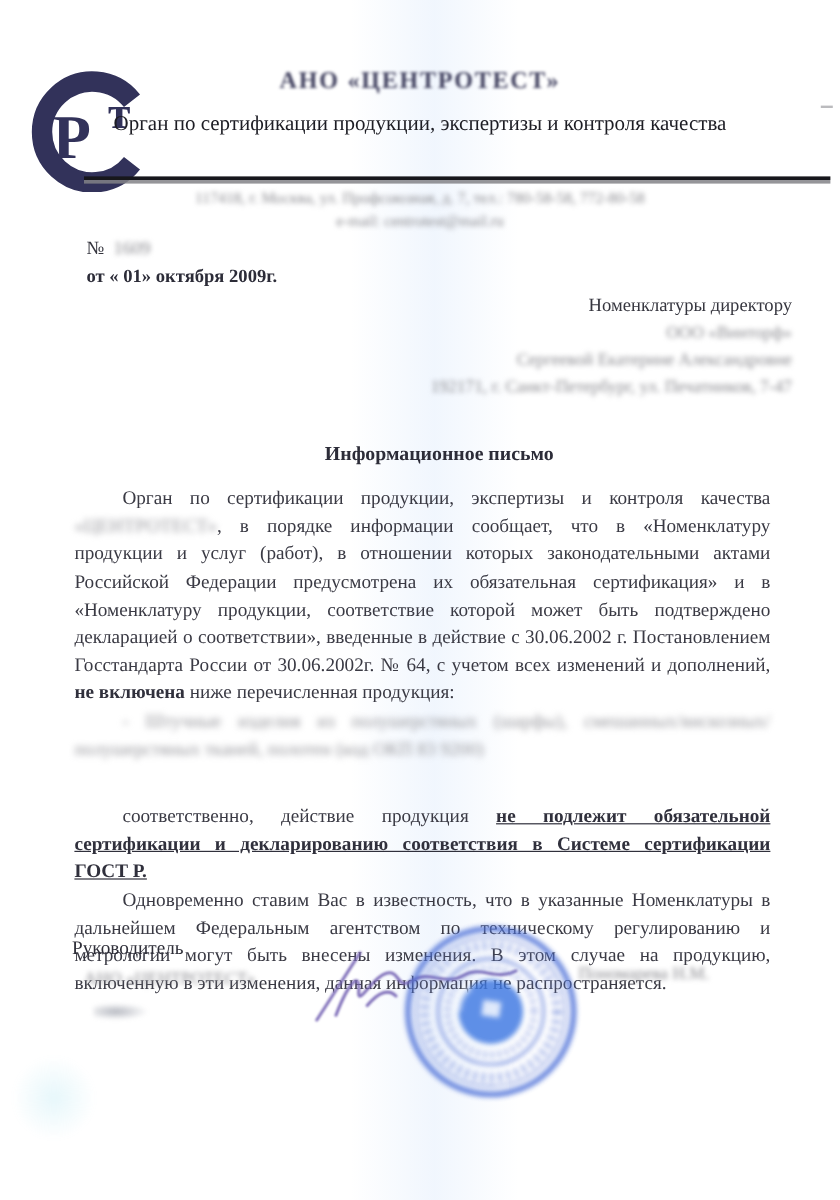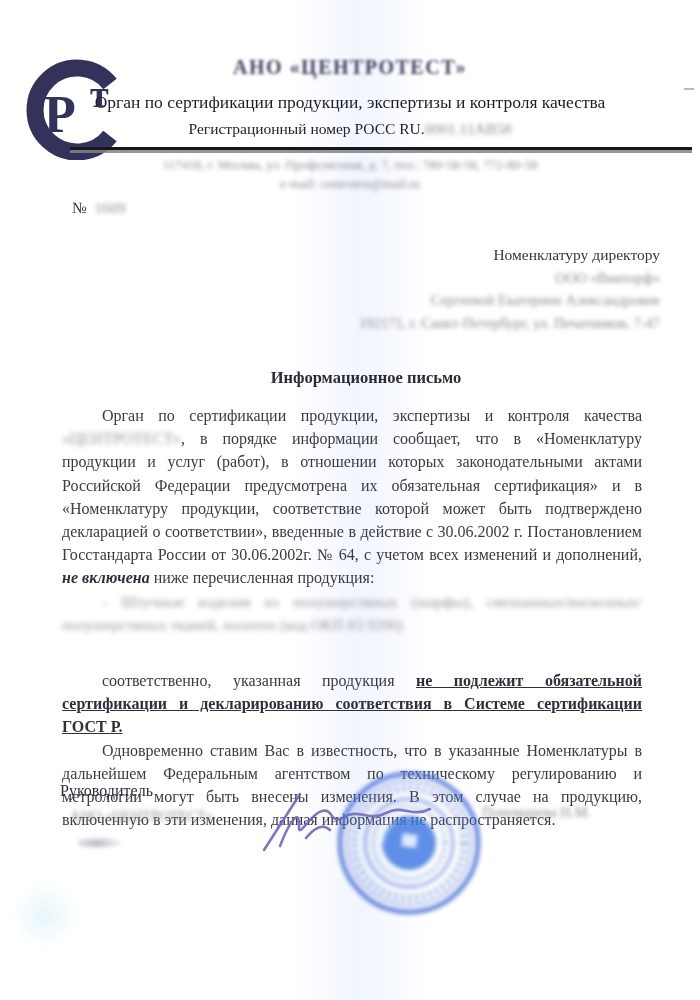--- a/index.html
+++ b/index.html
@@ -28,21 +28,21 @@
   
   .addressee{top:244px;right:40px;text-align:right;line-height:22.5px;font-size:15.5px;}
   .addressee .red{font-size:14.5px;}
   
   .letter-title{top:368px;font-size:16.5px;font-weight:bold;color:#2c2c38;padding-left:32px;}
   .body{top:404px;left:62px;width:580px;font-size:16px;line-height:23.2px;
     text-align:justify;color:#3a3a44;}
   .body p{margin:0;text-indent:40px;}
   .body .gap{margin-top:33px;}
   .product{margin-top:8px;font-size:15.5px;}
-  b.ink{color:#30303c;font-style:italic;}
+  b.ink{color:#30303c;}
   .bu{font-weight:bold;text-decoration:underline;color:#30303c;}
   
   .sign-role{top:782px;left:60px;font-size:16px;color:#2e2e38;}
   .sign-org{top:808px;left:70px;font-size:14.5px;}
   .sign-name{top:804px;left:482px;font-size:14.5px;}
   .smudge{top:836px;left:78px;width:46px;height:14px;
     background:radial-gradient(ellipse at 40% 50%,rgba(120,125,140,.55),rgba(120,125,140,0) 70%);
     filter:blur(1.6px);}
   .signature{top:786px;left:250px;filter:blur(.7px);}
   .stamp{top:770px;left:336px;width:146px;height:146px;filter:blur(2.2px);opacity:.9;}
@@ -66,44 +66,42 @@
 
   <div class="abs logo">
     <svg width="100" height="102" viewBox="0 0 100 102">
       <path d="M 86 26 A 42 42 0 1 0 86 78" fill="none" stroke="#32325a" stroke-width="17"></path>
       <text x="20" y="74" font-family="Liberation Serif, serif" font-size="52" font-weight="bold" fill="#32325a">Р</text>
       <text x="66" y="49" font-family="Liberation Serif, serif" font-size="38" font-weight="bold" fill="#32325a">т</text>
     </svg>
   </div>
   <div class="abs center org-name">АНО «ЦЕНТРОТЕСТ»</div>
   <div class="abs center subtitle">Орган  по сертификации продукции, экспертизы и контроля качества</div>
-  <div class="abs center reg-line">
-    <span>Регистрационный номер РОСС RU.</span><span class="red">0001.11АВ58</span>
-  </div>
   <div class="abs rule"></div>
   <div class="abs center hdr-addr red">117418, г. Москва, ул. Профсоюзная, д. 7, тел.: 780-58-58, 772-80-58</div>
   <div class="abs center hdr-mail red">e-mail: centrotest@mail.ru</div>
 
   <div class="abs num-line">
     <span>№</span>&nbsp;&nbsp;<span class="red">1609</span>
   </div>
+  <div class="abs date-line">от  « 01» октября 2009г.</div>
 
   <div class="abs addressee">
-    <div>Номенклатуру директору</div>
+    <div>Номенклатуры директору</div>
     <div class="red">ООО «Винторф»</div>
     <div class="red">Сергеевой Екатерине Александровне</div>
     <div class="red">192171, г. Санкт-Петербург, ул. Печатников, 7-47</div>
   </div>
 
   <div class="abs center letter-title">Информационное письмо</div>
 
   <div class="abs body">
     <p><span>Орган по сертификации продукции, экспертизы и контроля качества </span><span class="red-soft">«ЦЕНТРОТЕСТ»</span><span>, в порядке информации сообщает, что в «Номенклатуру продукции и услуг (работ), в отношении которых законодательными актами Российской Федерации предусмотрена их обязательная сертификация» и в «Номенклатуру продукции, соответствие которой может быть подтверждено декларацией о соответствии», введенные в действие с 30.06.2002 г. Постановлением Госстандарта России от 30.06.2002г. № 64, с учетом всех изменений и дополнений, </span><b class="ink">не включена</b><span> ниже перечисленная продукция:</span></p>
     <p class="product red-soft">- Штучные изделия из полушерстяных (шарфы), смешанных/вискозных/полушерстяных тканей, полотен (код ОКП 83 9200)</p>
-    <p class="gap"><span>соответственно, указанная продукция </span><span class="bu">не подлежит обязательной сертификации и декларированию соответствия в Системе сертификации ГОСТ Р.</span></p>
+    <p class="gap"><span>соответственно, действие продукция </span><span class="bu">не подлежит обязательной сертификации и декларированию соответствия в Системе сертификации ГОСТ Р.</span></p>
     <p>Одновременно ставим Вас в известность, что в указанные Номенклатуры в дальнейшем Федеральным агентством по техническому регулированию и метрологии могут быть внесены изменения. В этом случае на продукцию, включенную в эти изменения, данная информация не распространяется.</p>
   </div>
 
   <div class="abs sign-role">Руководитель</div>
   <div class="abs sign-org red">АНО «ЦЕНТРОТЕСТ»</div>
   <div class="abs smudge"></div>
 
   <div class="abs signature">
     <svg width="200" height="70" viewBox="0 0 200 70">
       <g fill="none" stroke="#7765b5" stroke-width="2.6" stroke-linecap="round" opacity="0.9">

